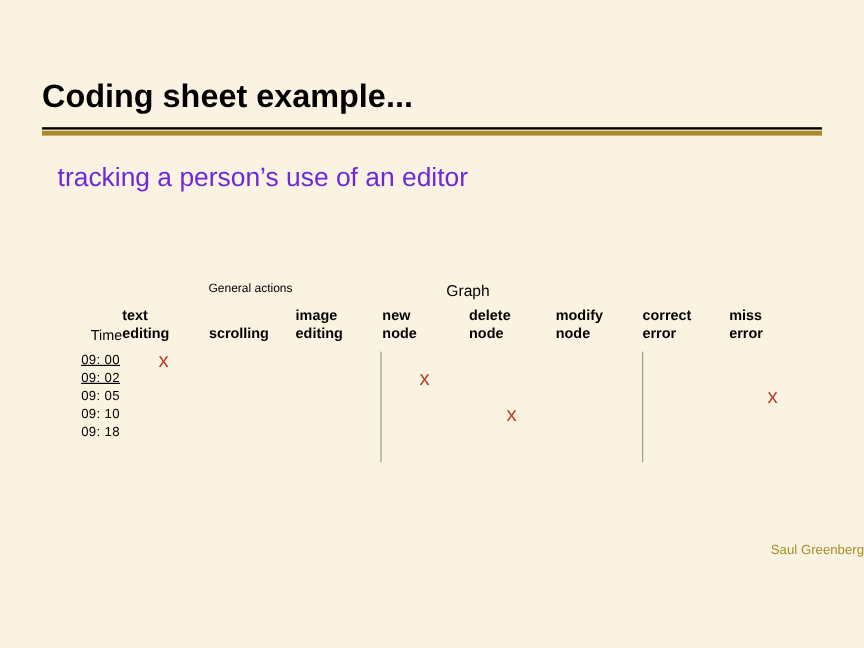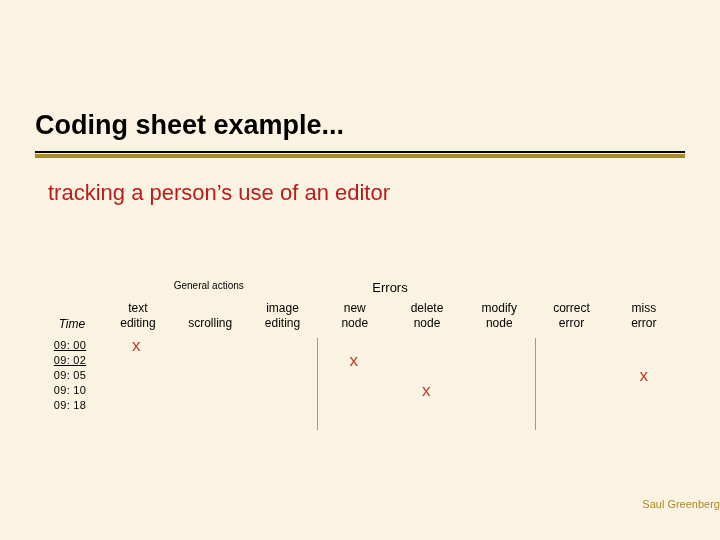--- a/index.html
+++ b/index.html
@@ -11,21 +11,20 @@
     font-family: Verdana, Geneva, sans-serif;
     color: #000;
     overflow: hidden;
     position: relative;
   }
   .slide {
     position: relative;
     width: 720px;
     height: 473px;
     box-sizing: border-box;
-    margin-top: 45px;
   }
   .title {
     position: absolute;
     left: 35px;
     top: 65px;
     font-family: Verdana, Geneva, sans-serif;
     font-weight: bold;
     font-size: 27px;
     color: #000;
   }
@@ -44,21 +43,21 @@
     width: 650px;
     height: 0;
     border-top: 4px solid #a98a29;
   }
   .subtitle {
     position: absolute;
     left: 48px;
     top: 135px;
     font-family: Verdana, Geneva, sans-serif;
     font-size: 22px;
-    color: #b91c1c;
+    color: #6d28d9;
   }
 
   
   .sheet {
     position: absolute;
     left: 40px;
     top: 235px;
     width: 640px;
     font-family: Verdana, Geneva, sans-serif;
     font-size: 12px;
@@ -75,29 +74,28 @@
   .group-graph   { width: 217.5px; text-align: center; font-size: 13px; }
   .group-errors  { width: 145px;   text-align: center; font-size: 13px; }
 
   .header-row {
     display: flex;
     align-items: flex-end;
     margin-top: 6px;
   }
   .time-head {
     width: 60px;
-    text-align: center;
+    text-align: right;
     padding-left: 2px;
-    font-style: italic;
   }
   .col-head {
     width: 72.5px;
-    text-align: center;
     line-height: 1.25;
     position: relative;
+    font-weight: bold;
   }
   .vbar {
     position: absolute;
     top: 293px;
     width: 0;
     border-left: 1px solid #9a9a9a;
     height: 92px;
   }
   .vbar.v1 { left: 317px; } 
   .vbar.v2 { left: 535px; } 
@@ -105,21 +103,21 @@
   .data-rows {
     margin-top: 6px;
   }
   .data-row {
     display: flex;
     height: 15px;
     align-items: center;
   }
   .time-cell {
     width: 60px;
-    text-align: center;
+    text-align: right;
     font-size: 11px;
     letter-spacing: 0.3px;
   }
   .time-cell.underlined {
     text-decoration: underline;
     text-decoration-color: #000;
   }
   .mark-cell {
     width: 72.5px;
     text-align: center;
@@ -152,21 +150,21 @@
   <div class="subtitle">tracking a person’s use of an editor</div>
 
   <div class="vbar v1"></div>
   <div class="vbar v2"></div>
 
   <div class="sheet">
 
     <div class="group-labels">
       <div class="spacer-time"></div>
       <div class="group-general">General actions</div>
-      <div class="group-errors">Errors</div>
+      <div class="group-errors">Graph</div>
     </div>
 
     <div class="header-row">
       <div class="time-head">Time</div>
       <div class="col-head">
         <span>text</span><br>
         <span>editing</span>
       </div>
       <div class="col-head">
         <span>scrolling</span>

